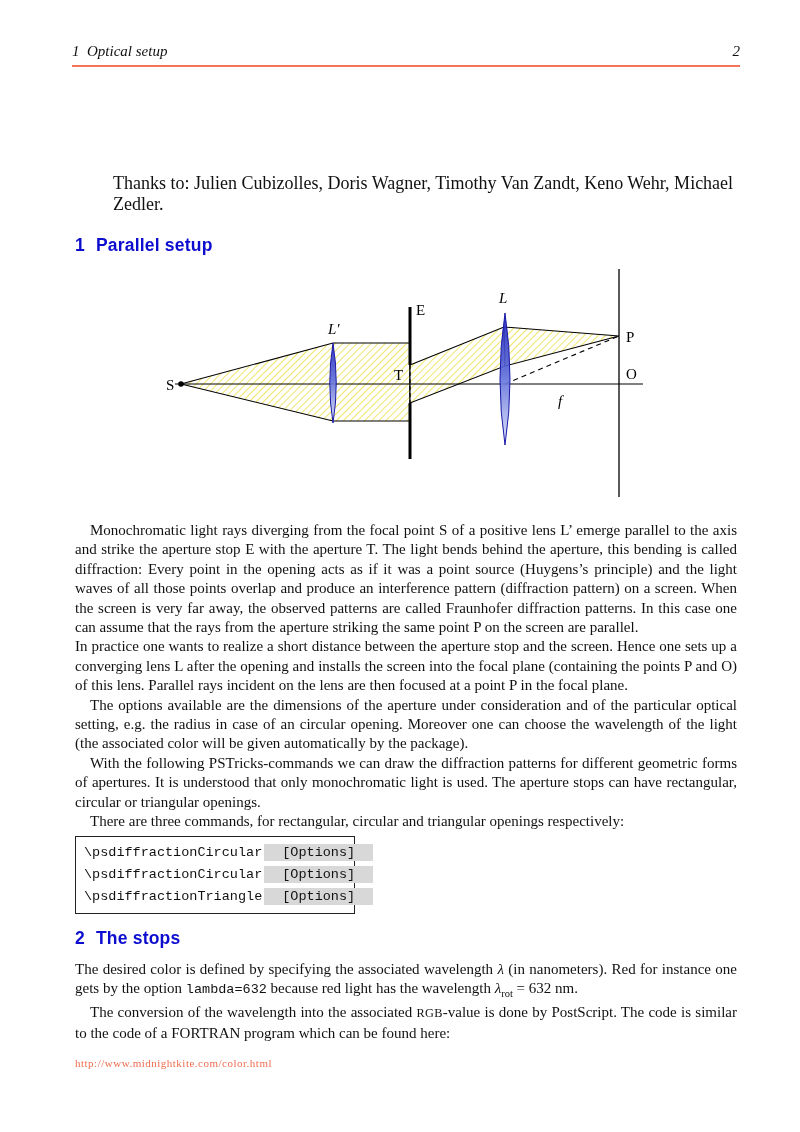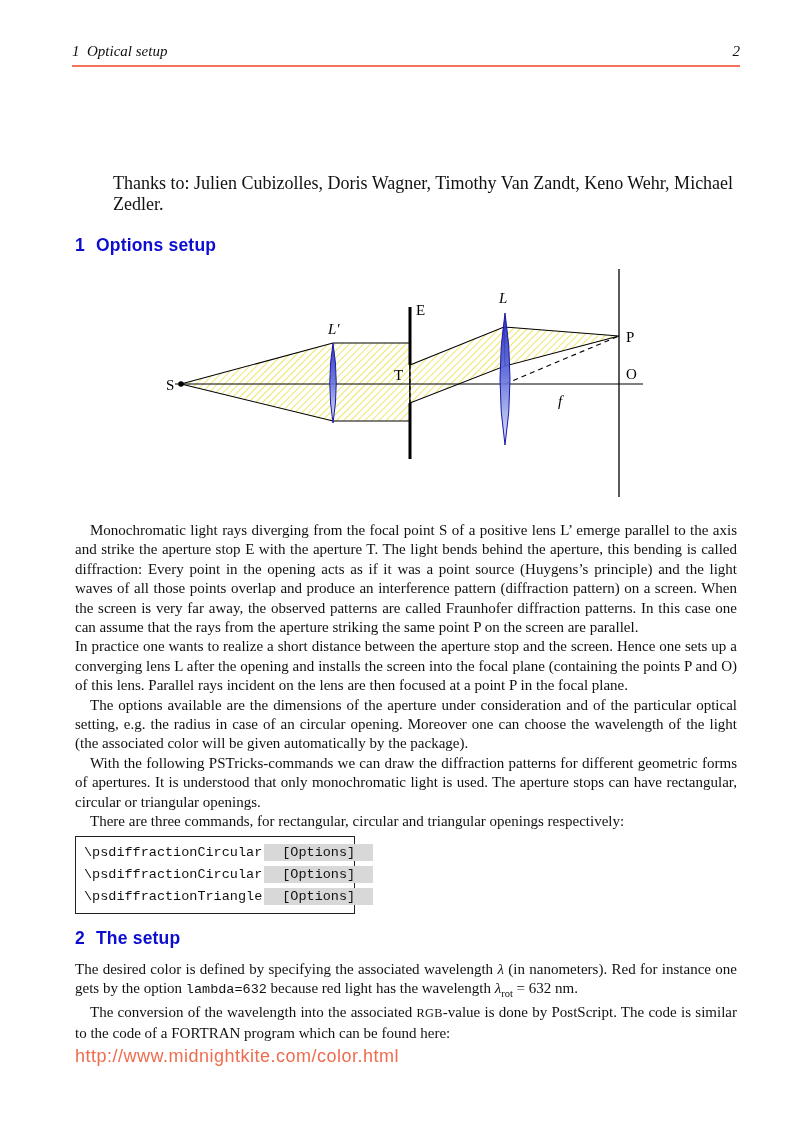--- a/index.html
+++ b/index.html
@@ -18,42 +18,42 @@
   .bodytext p{margin:0;}
   .indent{text-indent:15px;font-family:Liberation Serif, serif;}
   .mono{font-family:"Liberation Mono",monospace;font-size:13.5px;}
   .codebox{margin-top:4px;width:280px;border:1.2px solid #222;padding:5px 8px;
            font-family:"Liberation Mono",monospace;font-size:13.5px;line-height:22px;
            box-sizing:border-box;white-space:nowrap;}
   .opt{background:#d8d8d8;padding:1px 18px;margin-left:2px;}
   .lam{font-style:italic;font-family:"Liberation Serif",serif;}
   .smallcaps{font-size:12.3px;letter-spacing:.3px;}
   sub{font-size:10.5px;margin-top:44px;}
-  .link{display:block;margin-top:4px;font-family:Liberation Sans, sans-serif;
-        font-size:18px;color:#ef6c4e;text-decoration:none;letter-spacing:.5px;}
+  .link{display:block;margin-top:11px;font-family:Liberation Serif, serif;
+        font-size:11px;color:#ef6c4e;text-decoration:none;letter-spacing:.5px;}
   svg text{font-family:"Liberation Serif",serif;font-size:15px;fill:#000;}
   svg .it{font-style:italic;}
 </style>
 </head>
 <body>
 
 <div class="page">
 
   <div class="header">
     <span>1 Optical setup</span>
     <span>2</span>
   </div>
   <div class="rule"></div>
 
   <div class="content">
 
     <p class="thanks">Thanks to: Julien Cubizolles, Doris Wagner, Timothy Van Zandt, Keno Wehr, Michael Zedler.</p>
 
     <div class="sec-head">
-      <span class="num">1</span><span>Options setup</span>
+      <span class="num">1</span><span>Parallel setup</span>
     </div>
 
     <div class="figwrap">
       <svg width="490" height="245" viewBox="0 0 490 245">
         <defs>
           <pattern id="hatch" patternUnits="userSpaceOnUse" width="5" height="5" patternTransform="rotate(45)">
             <rect width="5" height="5" fill="#ffffff"></rect>
             <line x1="0" y1="0" x2="0" y2="5" stroke="#ede14d" stroke-width="1.7"></line>
           </pattern>
           <linearGradient id="lensgrad" x1="0" y1="0" x2="0" y2="1">
@@ -101,21 +101,21 @@
       <p class="indent">There are three commands, for rectangular, circular and triangular openings respectively:</p>
     </div>
 
     <div class="codebox">
       <div><span>\psdiffractionCircular</span><span class="opt">[Options]</span></div>
       <div><span>\psdiffractionCircular</span><span class="opt">[Options]</span></div>
       <div><span>\psdiffractionTriangle</span><span class="opt">[Options]</span></div>
     </div>
 
     <div class="sec-head" style="margin-top:14px;">
-      <span class="num">2</span><span>The setup</span>
+      <span class="num">2</span><span>The stops</span>
     </div>
 
     <div class="bodytext" style="margin-top:11px;">
       <p><span>The desired color is defined by specifying the associated wavelength </span><span class="lam">λ</span><span> (in nanometers). Red for instance one gets by the option </span><span class="mono">lambda=632</span><span> because red light has the wavelength </span><span class="lam">λ</span><sub>rot</sub><span> = 632 nm.</span></p>
       <p class="indent"><span>The conversion of the wavelength into the associated </span><span class="smallcaps">RGB</span><span>-value is done by PostScript. The code is similar to the code of a FORTRAN program which can be found here:</span></p>
       <a href="#" class="link">http://www.midnightkite.com/color.html</a>
     </div>
 
   </div>
 </div>

